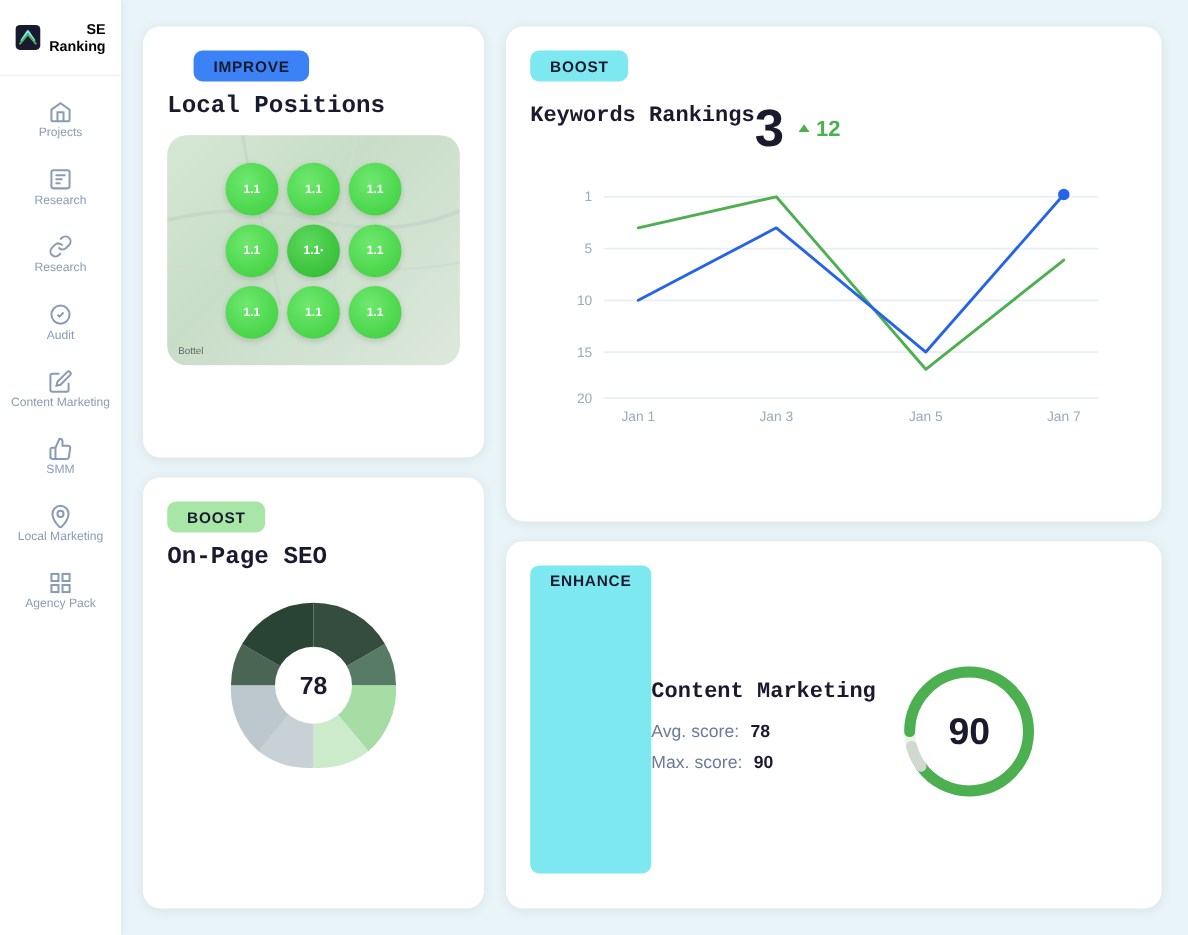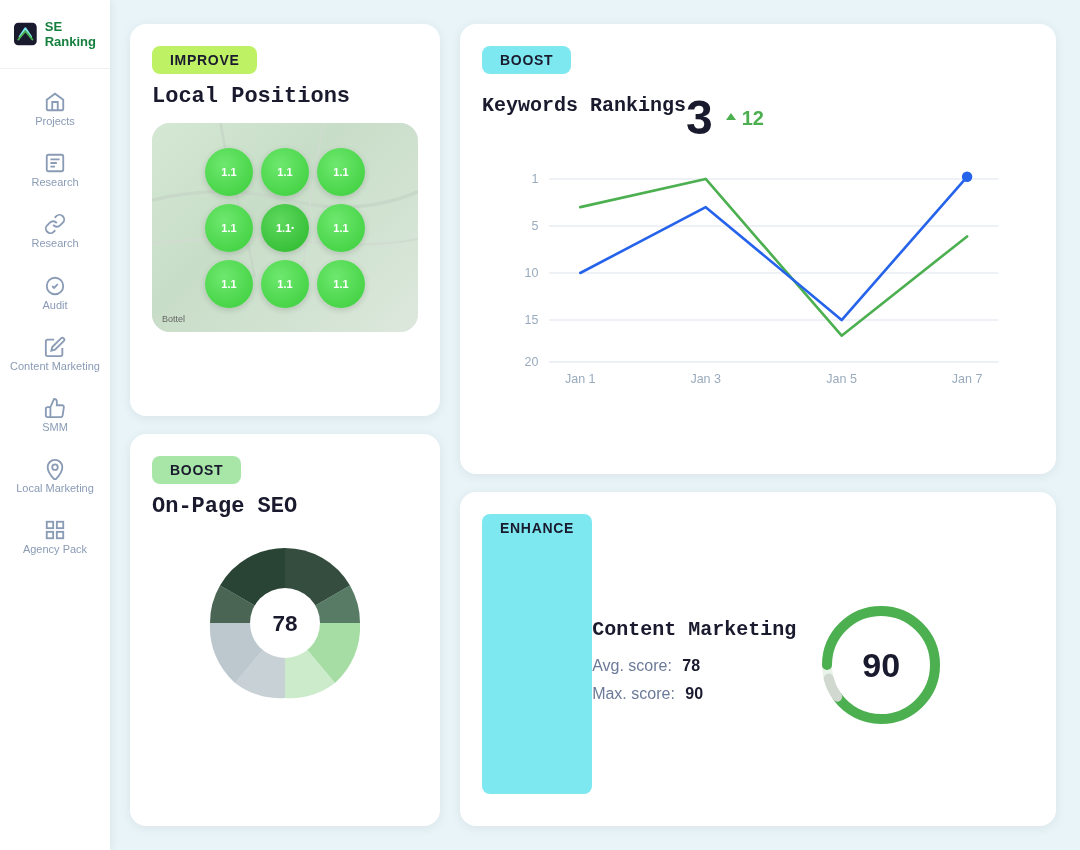--- a/index.html
+++ b/index.html
@@ -33,21 +33,22 @@
       border-bottom: 1px solid #f0f0f0;
       margin-bottom: 10px;
     }
     .logo-icon {
       width: 32px;
       height: 32px;
     }
     .logo-text {
       font-size: 13px;
       font-weight: 700;
-      color: #15803d;
+      color: #000000;
+      text-align: right;
     }
     .sidebar-item {
       width: 100%;
       display: flex;
       flex-direction: column;
       align-items: center;
       padding: 12px 6px;
       cursor: pointer;
       color: #8a9bb5;
       font-size: 11px;
@@ -90,21 +91,21 @@
     }
     .badge {
       display: inline-block;
       padding: 6px 18px;
       border-radius: 8px;
       font-weight: 800;
       font-size: 14px;
       letter-spacing: 0.05em;
       margin-bottom: 10px;
     }
-    .badge-cyan { background: #bef264; color: #1a1a2e; }
+    .badge-cyan { background: #3b82f6; color: #1a1a2e; margin-left: 24px; }
     .badge-green { background: #a8e6a8; color: #1a1a2e; }
     .badge-blue { background: #7ee8f0; color: #1a1a2e; }
 
     .card-title {
       font-size: 22px;
       font-weight: 700;
       color: #1a1a2e;
       margin-bottom: 14px;
       font-family: 'Courier New', monospace;
     }

